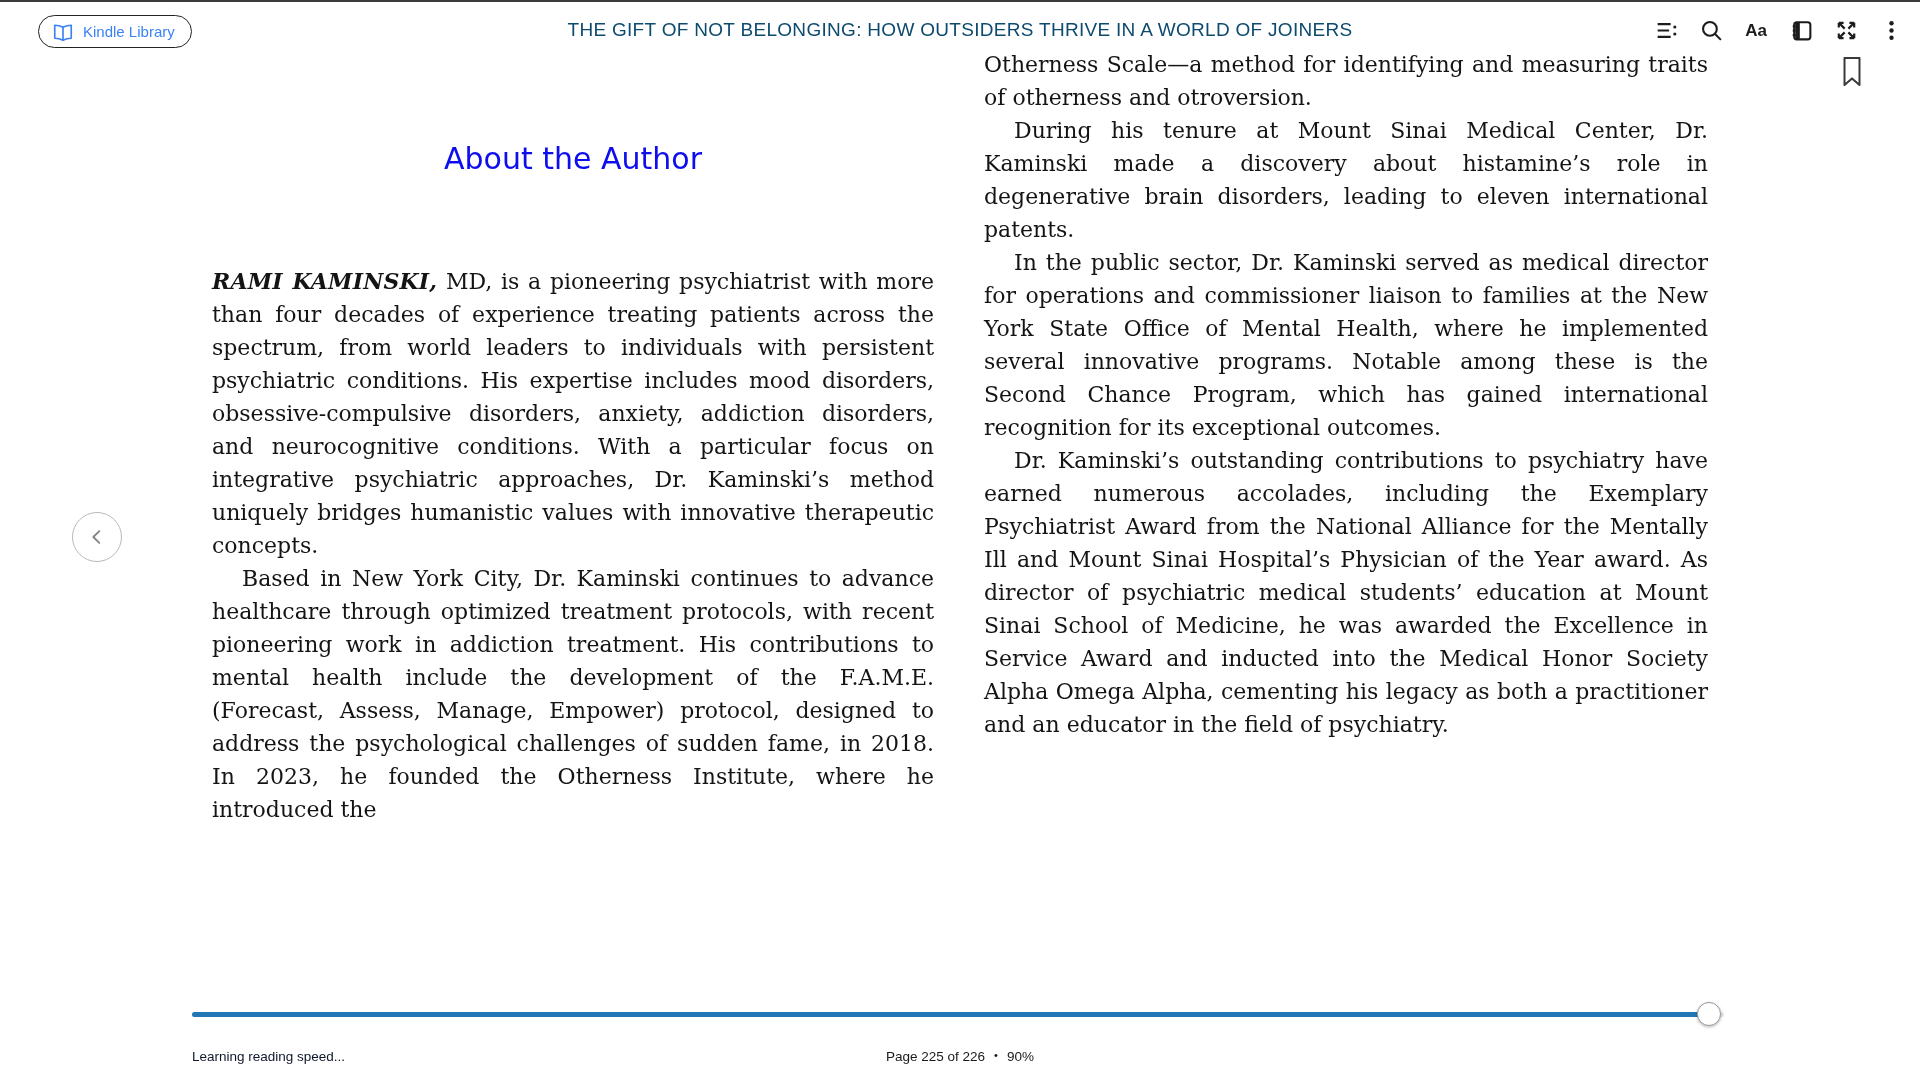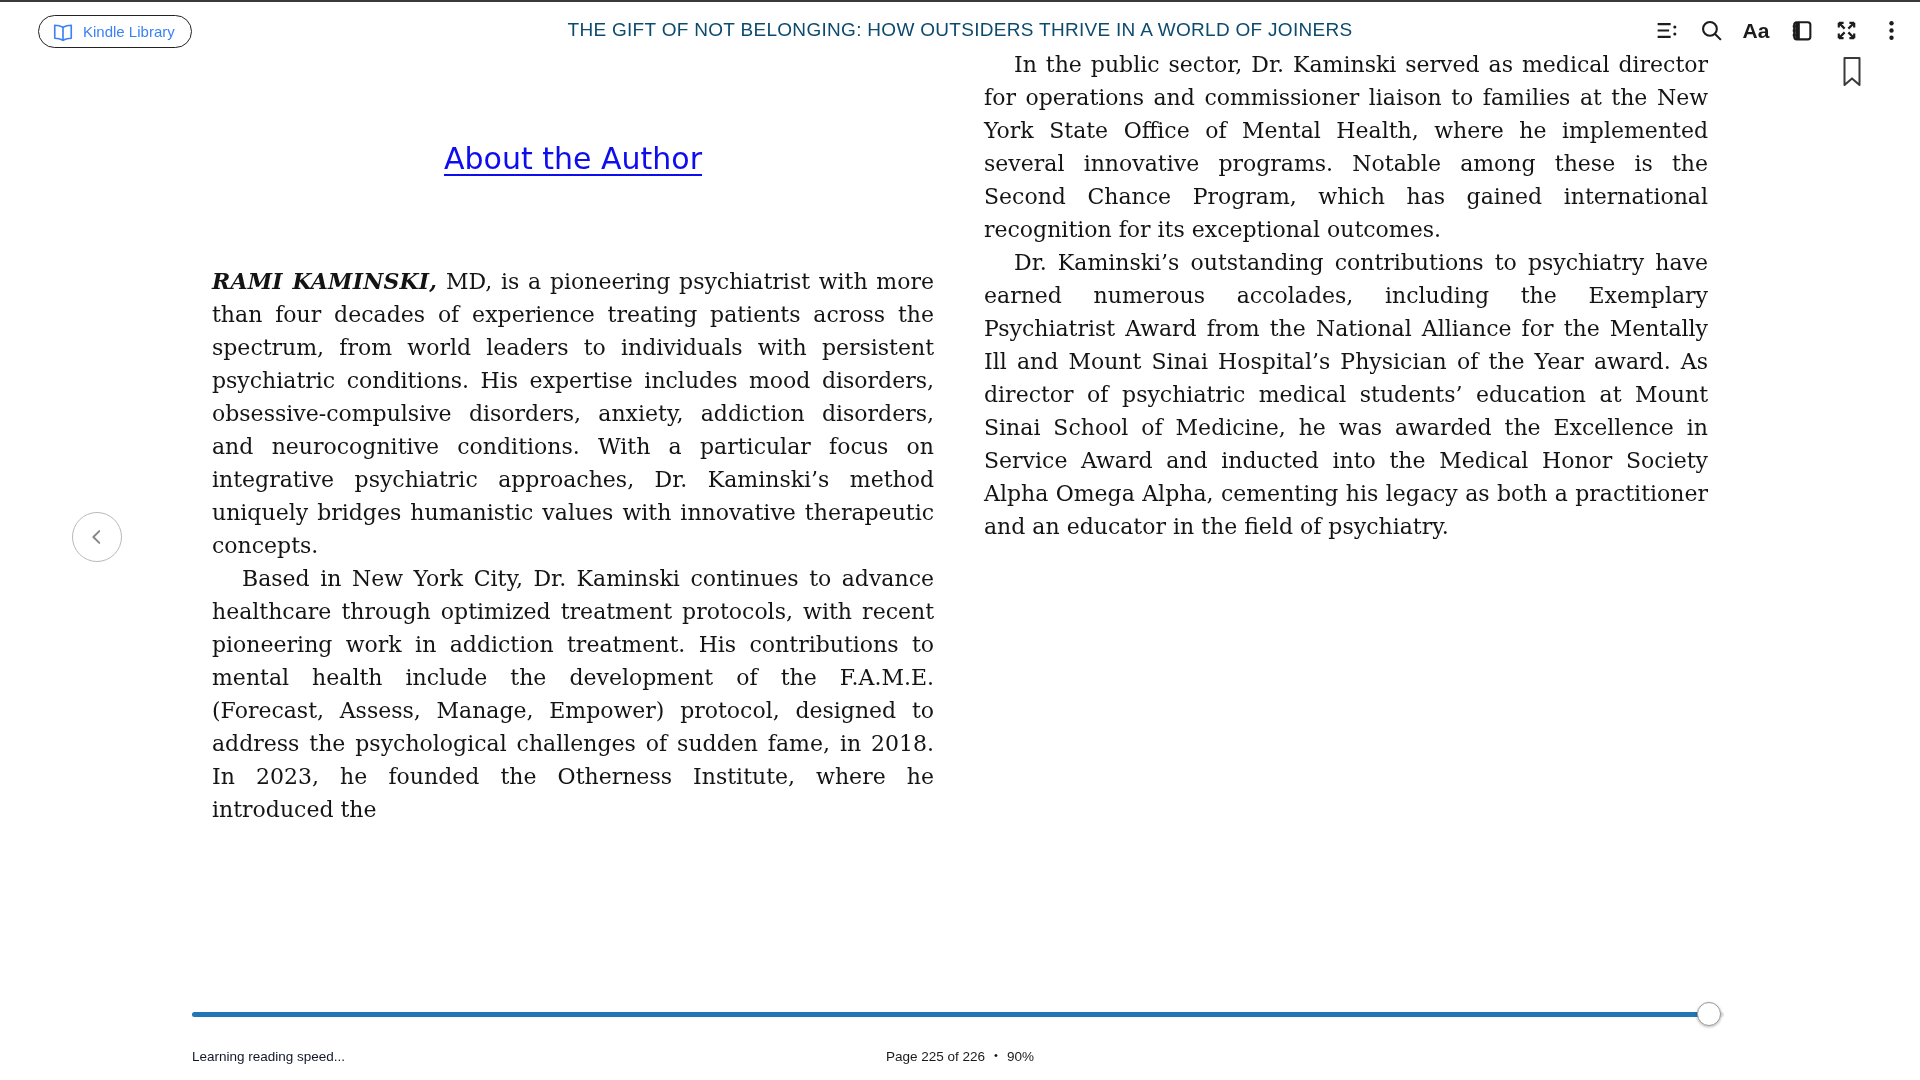--- a/index.html
+++ b/index.html
@@ -36,41 +36,40 @@
     text-align:center;font-size:19px;letter-spacing:.3px;color:#0c4a6e;
   }
   .topbar-icons{
     position:absolute;right:16px;top:15px;
     display:flex;align-items:center;gap:19px;
   }
   .tb-icon{
     width:26px;height:26px;display:flex;align-items:center;justify-content:center;
     color:#1c1c1c;cursor:pointer;background:none;border:none;
   }
-  .aa-label{font-size:21px;font-weight:600;color:#1c1c1c;line-height:1;}
+  .aa-label{font-size:17px;font-weight:600;color:#1c1c1c;line-height:1;}
   .bookmark{
     position:absolute;left:1841px;top:56px;width:22px;height:32px;
     color:#3a3a3a;cursor:pointer;background:none;border:none;padding:0;
   }
   
   .column{
     position:absolute;
     font-family:"DejaVu Serif", serif;
     color:var(--text_dark);
     font-size:22px;line-height:33px;
     text-align:justify;
   }
   .col-left{left:212px;top:142px;width:722px;}
   .col-right{left:984px;top:48px;width:724px;}
   .chapter-heading{
     display:block;
     font-family:"DejaVu Sans", sans-serif;
     font-size:30px;font-weight:500;
     color:var(--link_blue);
-    text-decoration:underline;
     text-decoration-thickness:2px;
     text-underline-offset:5px;
     text-align:center;
     margin-bottom:90px;
     cursor:pointer;
   }
   .para{margin:0;}
   .para.indent{text-indent:30px;}
   .para b{font-weight:700;letter-spacing:.2px;font-style:italic;}
   
@@ -173,20 +172,22 @@
 </button>
 
 <main>
   <section class="column col-left">
     <a class="chapter-heading">About the Author</a>
     <p class="para"><b>RAMI KAMINSKI,</b><span> MD, is a pioneering psychiatrist with more than four decades of experience treating patients across the spectrum, from world leaders to individuals with persistent psychiatric conditions. His expertise includes mood disorders, obsessive-compulsive disorders, anxiety, addiction disorders, and neurocognitive conditions. With a particular focus on integrative psychiatric approaches, Dr. Kaminski’s method uniquely bridges humanistic values with innovative therapeutic concepts.</span></p>
     <p class="para indent">Based in New York City, Dr. Kaminski continues to advance healthcare through optimized treatment protocols, with recent pioneering work in addiction treatment. His contributions to mental health include the development of the F.A.M.E. (Forecast, Assess, Manage, Empower) protocol, designed to address the psychological challenges of sudden fame, in 2018. In 2023, he founded the Otherness Institute, where he introduced the</p>
   </section>
 
   <section class="column col-right">
+    <p class="para">Otherness Scale—a method for identifying and measuring traits of otherness and otroversion.</p>
+    <p class="para indent">During his tenure at Mount Sinai Medical Center, Dr. Kaminski made a discovery about histamine’s role in degenerative brain disorders, leading to eleven international patents.</p>
     <p class="para indent">In the public sector, Dr. Kaminski served as medical director for operations and commissioner liaison to families at the New York State Office of Mental Health, where he implemented several innovative programs. Notable among these is the Second Chance Program, which has gained international recognition for its exceptional outcomes.</p>
     <p class="para indent">Dr. Kaminski’s outstanding contributions to psychiatry have earned numerous accolades, including the Exemplary Psychiatrist Award from the National Alliance for the Mentally Ill and Mount Sinai Hospital’s Physician of the Year award. As director of psychiatric medical students’ education at Mount Sinai School of Medicine, he was awarded the Excellence in Service Award and inducted into the Medical Honor Society Alpha Omega Alpha, cementing his legacy as both a practitioner and an educator in the field of psychiatry.</p>
   </section>
 </main>
 
 <button class="nav-prev">
   <span>
     <svg width="22" height="22" viewBox="0 0 24 24" fill="none" stroke="currentColor" stroke-width="2" stroke-linecap="round" stroke-linejoin="round">
       <path d="M14.5 5.5L8 12l6.5 6.5"></path>
     </svg>

